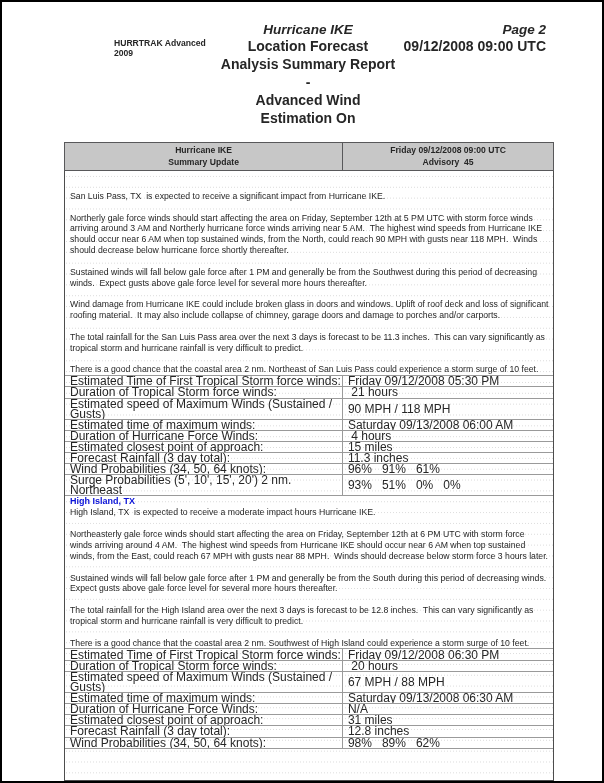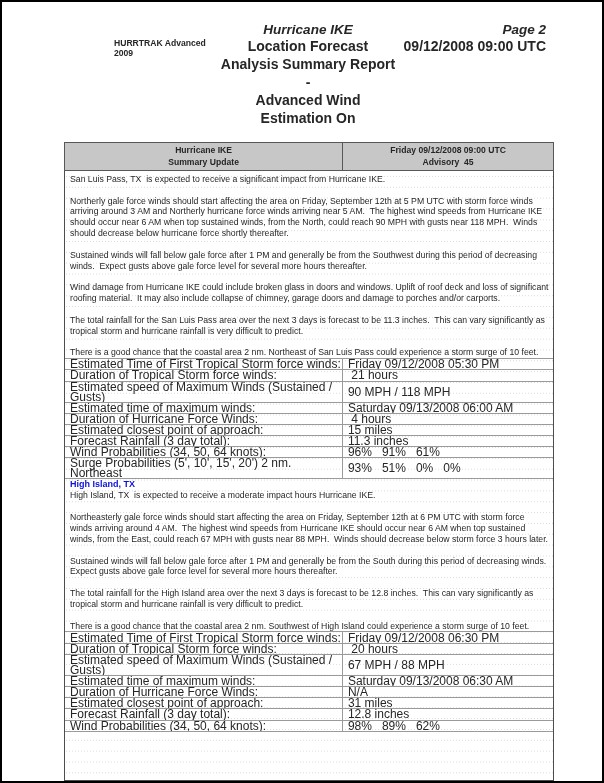--- a/index.html
+++ b/index.html
@@ -49,21 +49,21 @@
 
   
   .content {
     width:490px;
     height:610px;
     margin-left:62px;
     box-sizing:border-box;
     border:1px solid var(--border_dark,#4d4d4d);
     border-top:none;
     overflow:hidden;
-    padding-top:3px;
+    padding-top:20px;
     background-image:radial-gradient(circle, #dcdcdc 0.7px, transparent 0.8px);
     background-size:3px 10.85px;
   }
   .para {
     margin:0 0 10.85px 0;
     padding:0 4px 0 5px;
     font-size:8.7px;
     line-height:10.85px;
     white-space:pre-wrap;
   }

